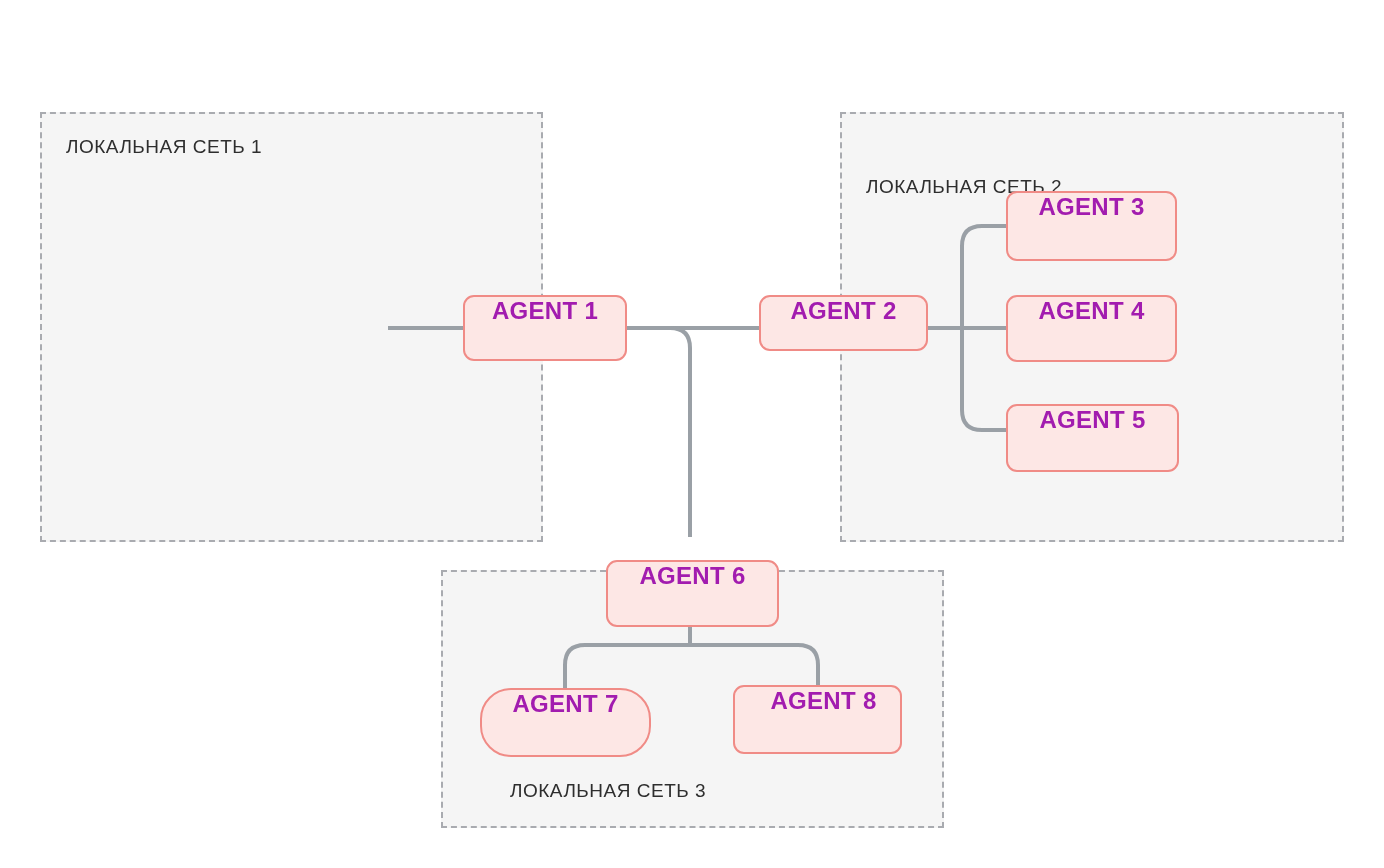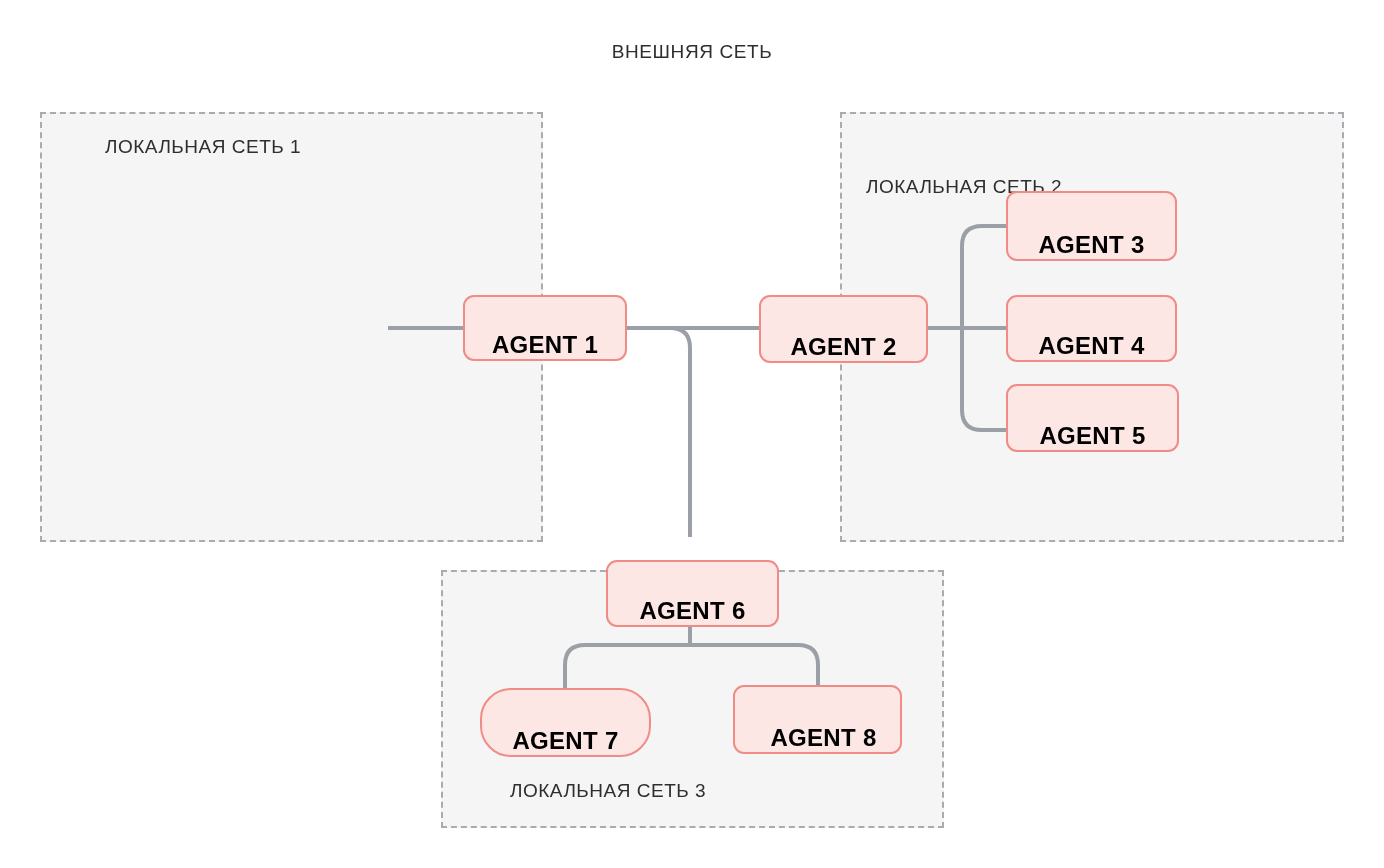--- a/index.html
+++ b/index.html
@@ -44,75 +44,74 @@
   #net3 { left: 441px; top: 570px; width: 503px; height: 258px; }
 
   .net-label {
     position: absolute;
     font-size: 19px;
     font-weight: 400;
     letter-spacing: 0.5px;
     color: #2e2e2e;
     white-space: nowrap;
   }
-  #net1-label { left: 66px;  top: 136px; margin-left: 39px; }
+  #net1-label { left: 66px;  top: 136px; }
   #net2-label { left: 866px; top: 136px; margin-top: 40px; }
   #net3-label { left: 466px; top: 780px; margin-left: 44px; }
 
   
   #links {
     position: absolute;
     left: 0;
     top: 0;
     width: 1384px;
     height: 868px;
     pointer-events: none;
   }
 
   
   .node {
     position: absolute;
     box-sizing: border-box;
     display: flex;
-    align-items: flex-end;
+    align-items: flex-start;
     justify-content: center;
-    color: #000000;
+    color: #a21caf;
     font-weight: bold;
     letter-spacing: 0.3px;
     white-space: nowrap;
   }
   .node.agent {
     background: #fde7e5;
     border: 2px solid #f08b86;
     border-radius: 11px;
     font-size: 24px;
   }
   .node.interact {
     background: #fad8d5;
     border: none;
     border-radius: 12px;
     font-size: 25px;
   }
 
   #node-interact { left: 196px; top: 235px; width: 192px; height: 186px; }
   #node-agent1 { left: 463px;  top: 295px; width: 164px; height: 66px; }
-  #node-agent2 { left: 759px;  top: 295px; width: 169px; height: 68px; }
+  #node-agent2 { left: 759px;  top: 295px; width: 169px; height: 56px; }
   #node-agent3 { left: 1006px; top: 191px; width: 171px; height: 70px; }
   #node-agent4 { left: 1006px; top: 295px; width: 171px; height: 67px; }
-  #node-agent5 { left: 1006px; top: 384px; width: 173px; height: 68px; }
+  #node-agent5 { left: 1006px; top: 404px; width: 173px; height: 68px; }
   #node-agent6 { left: 606px;  top: 560px; width: 173px; height: 67px; }
   #node-agent7 { left: 480px;  top: 688px; width: 171px; height: 69px; border-radius: 31px; }
   #node-agent8 { left: 733px;  top: 685px; width: 169px; height: 69px; padding-left: 12px; }
 </style>
 </head>
 <body>
 
 <div id="canvas">
 
-  <div class="diagram-title">ВНЕШНЯЯ СЕТЬ</div>
 
   <div class="net-group" id="net1"></div>
   <div class="net-group" id="net2"></div>
   <div class="net-group" id="net3"></div>
 
   <div class="net-label" id="net1-label">ЛОКАЛЬНАЯ СЕТЬ 1</div>
   <div class="net-label" id="net2-label">ЛОКАЛЬНАЯ СЕТЬ 2</div>
   <div class="net-label" id="net3-label">ЛОКАЛЬНАЯ СЕТЬ 3</div>
 
   <svg id="links" viewBox="0 0 1384 868" width="1384" height="868">

